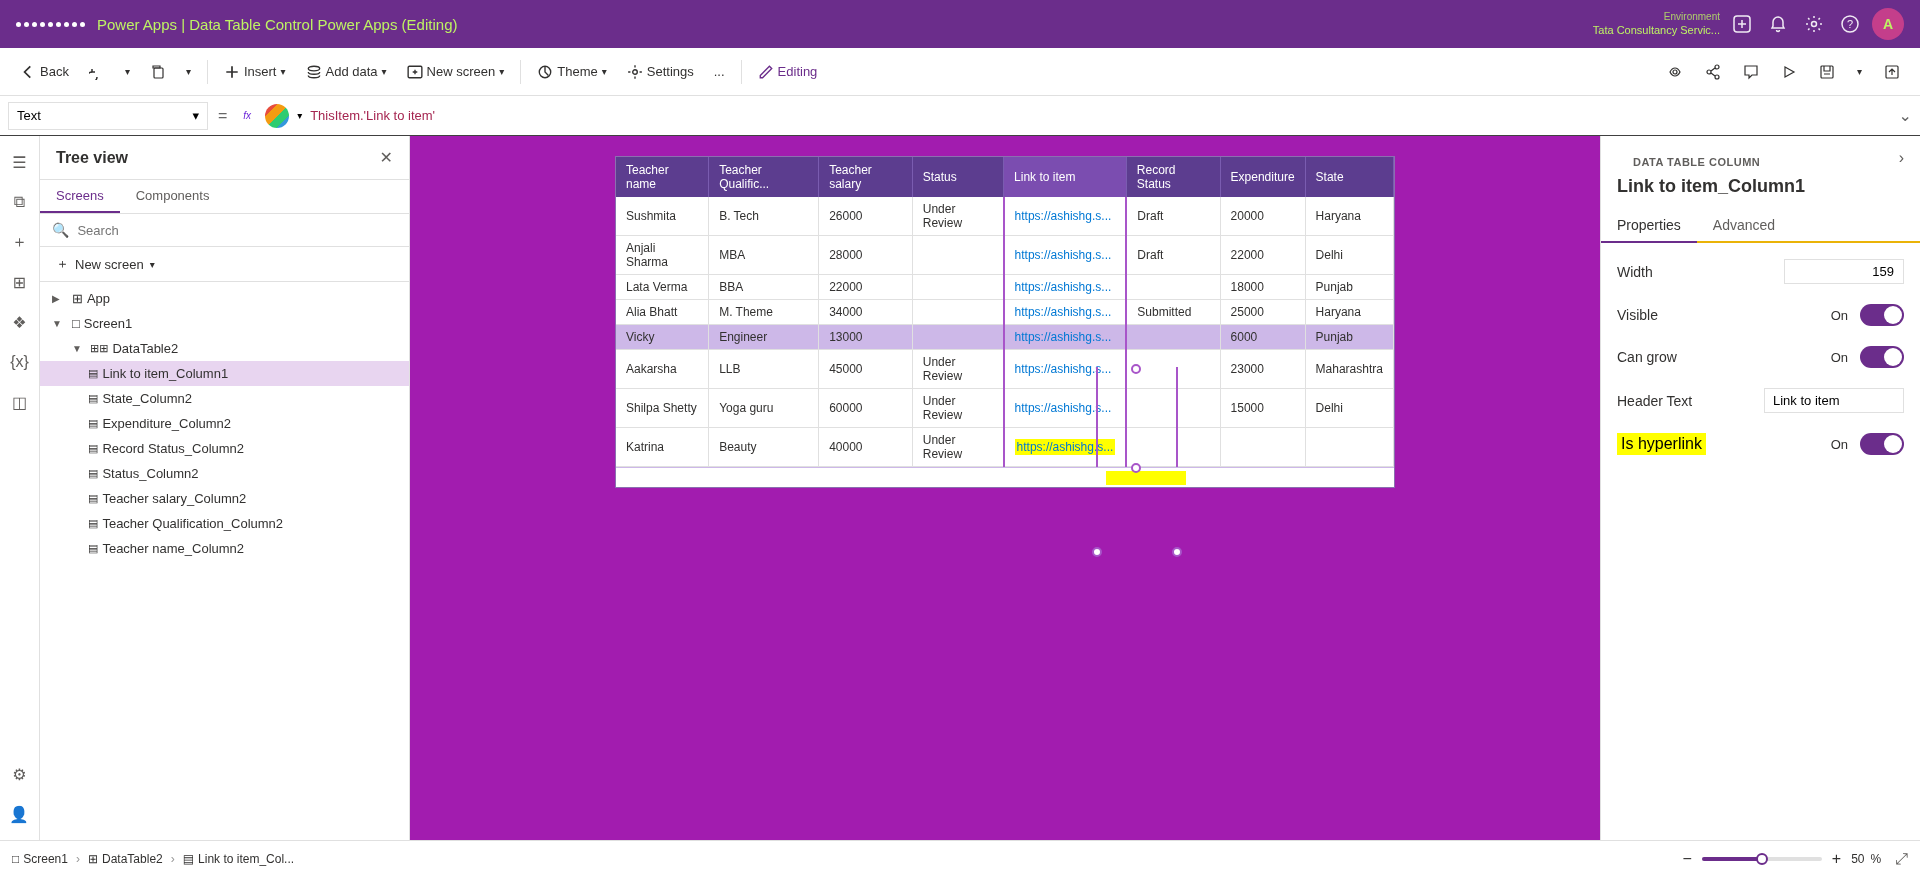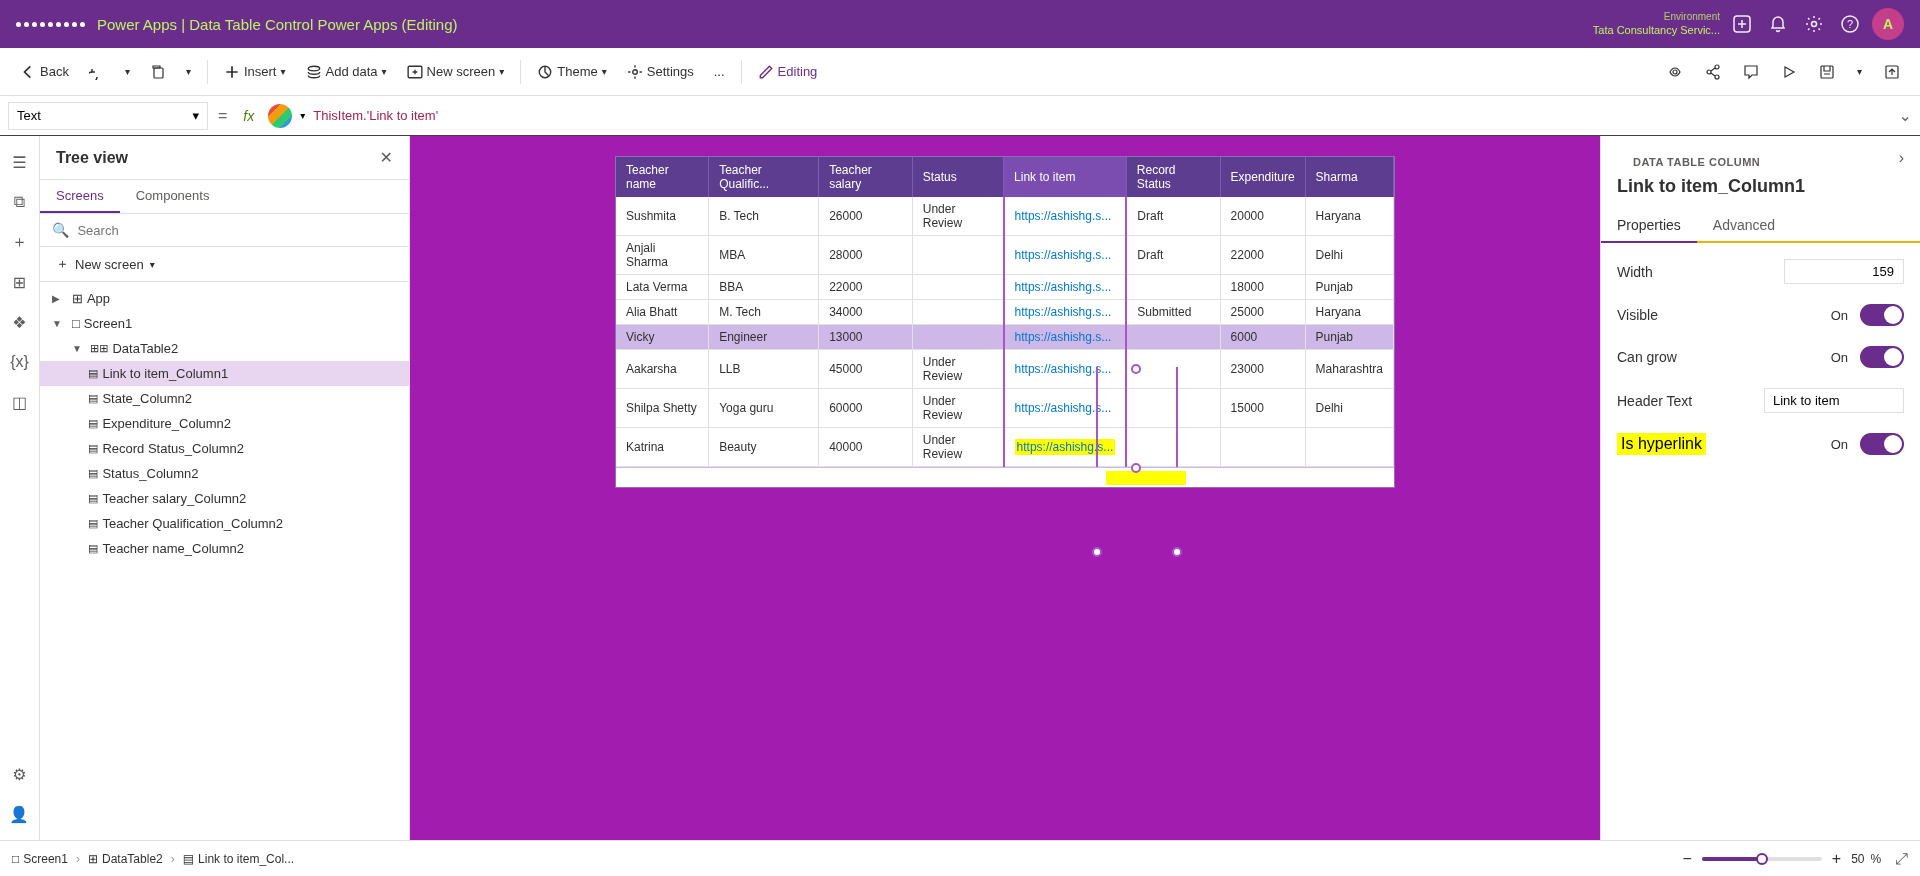--- a/index.html
+++ b/index.html
@@ -54,21 +54,21 @@
       border-bottom: 1px solid #404040;
       padding: 0 8px;
       gap: 4px;
     }
     .formula-select {
       width: 200px; height: 28px; border: 1px solid #e0e0e0;
       display: flex; align-items: center; padding: 0 8px;
       font-size: 13px; justify-content: space-between; cursor: pointer;
     }
     .formula-eq { font-size: 16px; color: #666; padding: 0 6px; }
-    .formula-fx { font-size: 14px; color: #4d7c0f; padding: 0 6px; font-style: italic; }
+    .formula-fx { font-size: 10px; color: #6d28d9; padding: 0 6px; font-style: italic; }
     .formula-color { width: 24px; height: 24px; background: linear-gradient(135deg, #e74c3c 25%, #f39c12 25%, #f39c12 50%, #2ecc71 50%, #2ecc71 75%, #3498db 75%); border-radius: 50%; margin: 0 4px; }
     .formula-input { flex: 1; font-size: 13px; color: #a52550; padding: 4px; }
     .formula-expand { margin-left: auto; cursor: pointer; font-size: 16px; color: #666; }
 
     
     .main-layout {
       display: flex;
       height: calc(876px - 48px - 48px - 40px - 36px);
     }
 
@@ -538,21 +538,21 @@
             <tr>
               <th>Teacher name</th>
               <th>Teacher Qualific...</th>
               <th>Teacher salary</th>
               <th>Status</th>
               <th class="col-selected-header" style="position:relative;">
                 Link to item
               </th>
               <th>Record Status</th>
               <th>Expenditure</th>
-              <th>Sharma</th>
+              <th>State</th>
             </tr>
           </thead>
           <tbody id="table-body">
           <tr>
                 <td>Sushmita</td>
                 <td>B. Tech</td>
                 <td>26000</td>
                 <td>Under Review</td>
                 <td style="color: rgb(0, 120, 212); border-left: 2px solid rgb(168, 85, 201); border-right: 2px solid rgb(168, 85, 201);">https://ashishg.s...</td>
                 <td>Draft</td>
@@ -574,21 +574,21 @@
                 <td>BBA</td>
                 <td>22000</td>
                 <td></td>
                 <td style="color: rgb(0, 120, 212); border-left: 2px solid rgb(168, 85, 201); border-right: 2px solid rgb(168, 85, 201);">https://ashishg.s...</td>
                 <td></td>
                 <td>18000</td>
                 <td>Punjab</td>
               </tr>
               <tr>
                 <td>Alia Bhatt</td>
-                <td>M. Tech</td>
+                <td>M. Theme</td>
                 <td>34000</td>
                 <td></td>
                 <td style="color: rgb(0, 120, 212); border-left: 2px solid rgb(168, 85, 201); border-right: 2px solid rgb(168, 85, 201);">https://ashishg.s...</td>
                 <td>Submitted</td>
                 <td>25000</td>
                 <td>Haryana</td>
               </tr>
               <tr class="selected">
                 <td>Vicky</td>
                 <td>Engineer</td>

